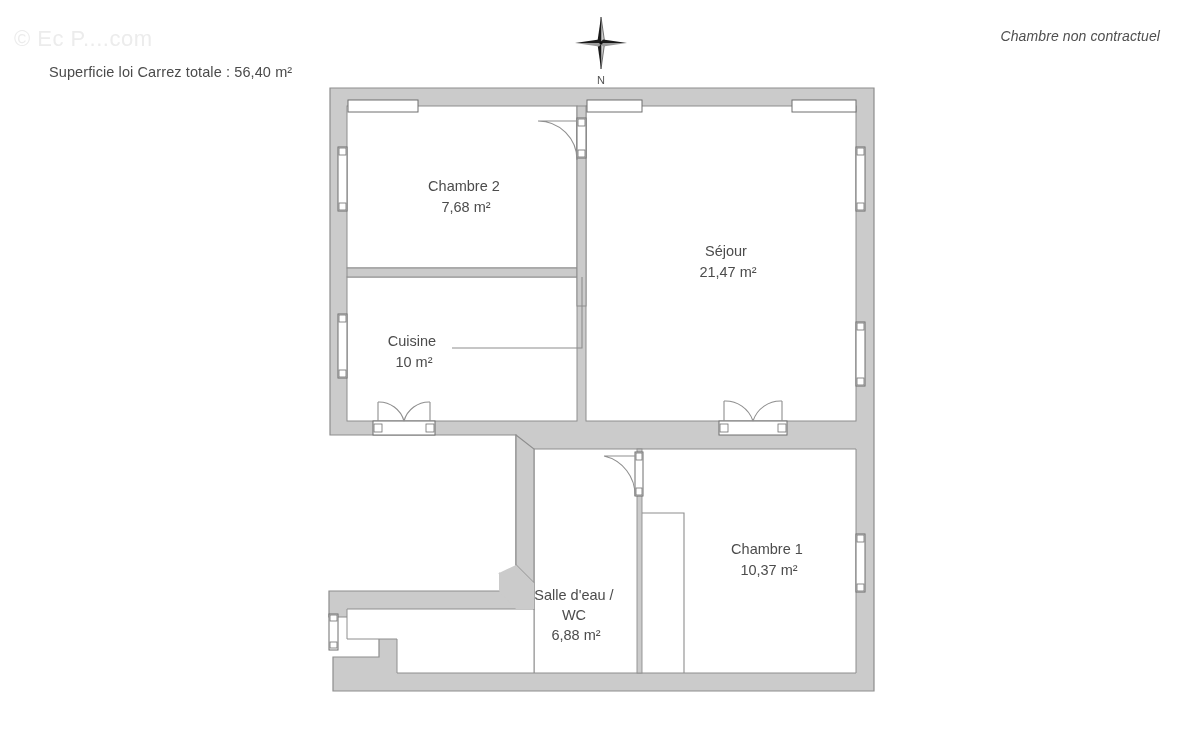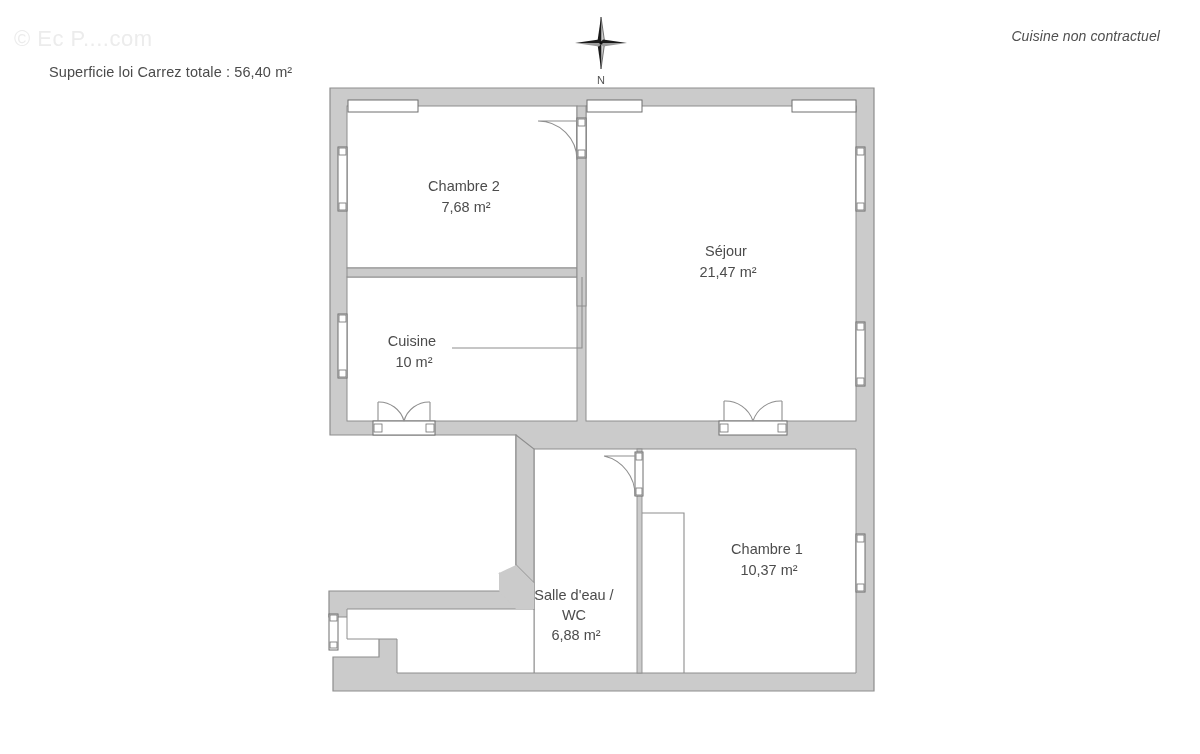--- a/index.html
+++ b/index.html
@@ -44,21 +44,21 @@
   .rm-a{font-size:14.5px;}
 </style>
 </head>
 <body>
 
 <div id="plan-root">
 
   <div id="watermark-left">© Ec P....com</div>
 
   <div class="hdr" id="carrez-total">Superficie loi Carrez totale :  56,40 m²</div>
-  <div class="hdr" id="disclaimer">Cuisine non contractuel</div>
+  <div class="hdr" id="disclaimer">Chambre non contractuel</div>
 
   <div id="compass-wrap">
     <svg width="56" height="58" viewBox="0 0 56 58">
       <defs>
         <linearGradient id="gl" x1="0" y1="0" x2="1" y2="0">
           <stop offset="0" stop-color="#4a4a4a"></stop>
             <stop offset="1" stop-color="#111"></stop>
         </linearGradient>
         <linearGradient id="gd" x1="0" y1="0" x2="1" y2="0">
           <stop offset="0" stop-color="#111"></stop>

